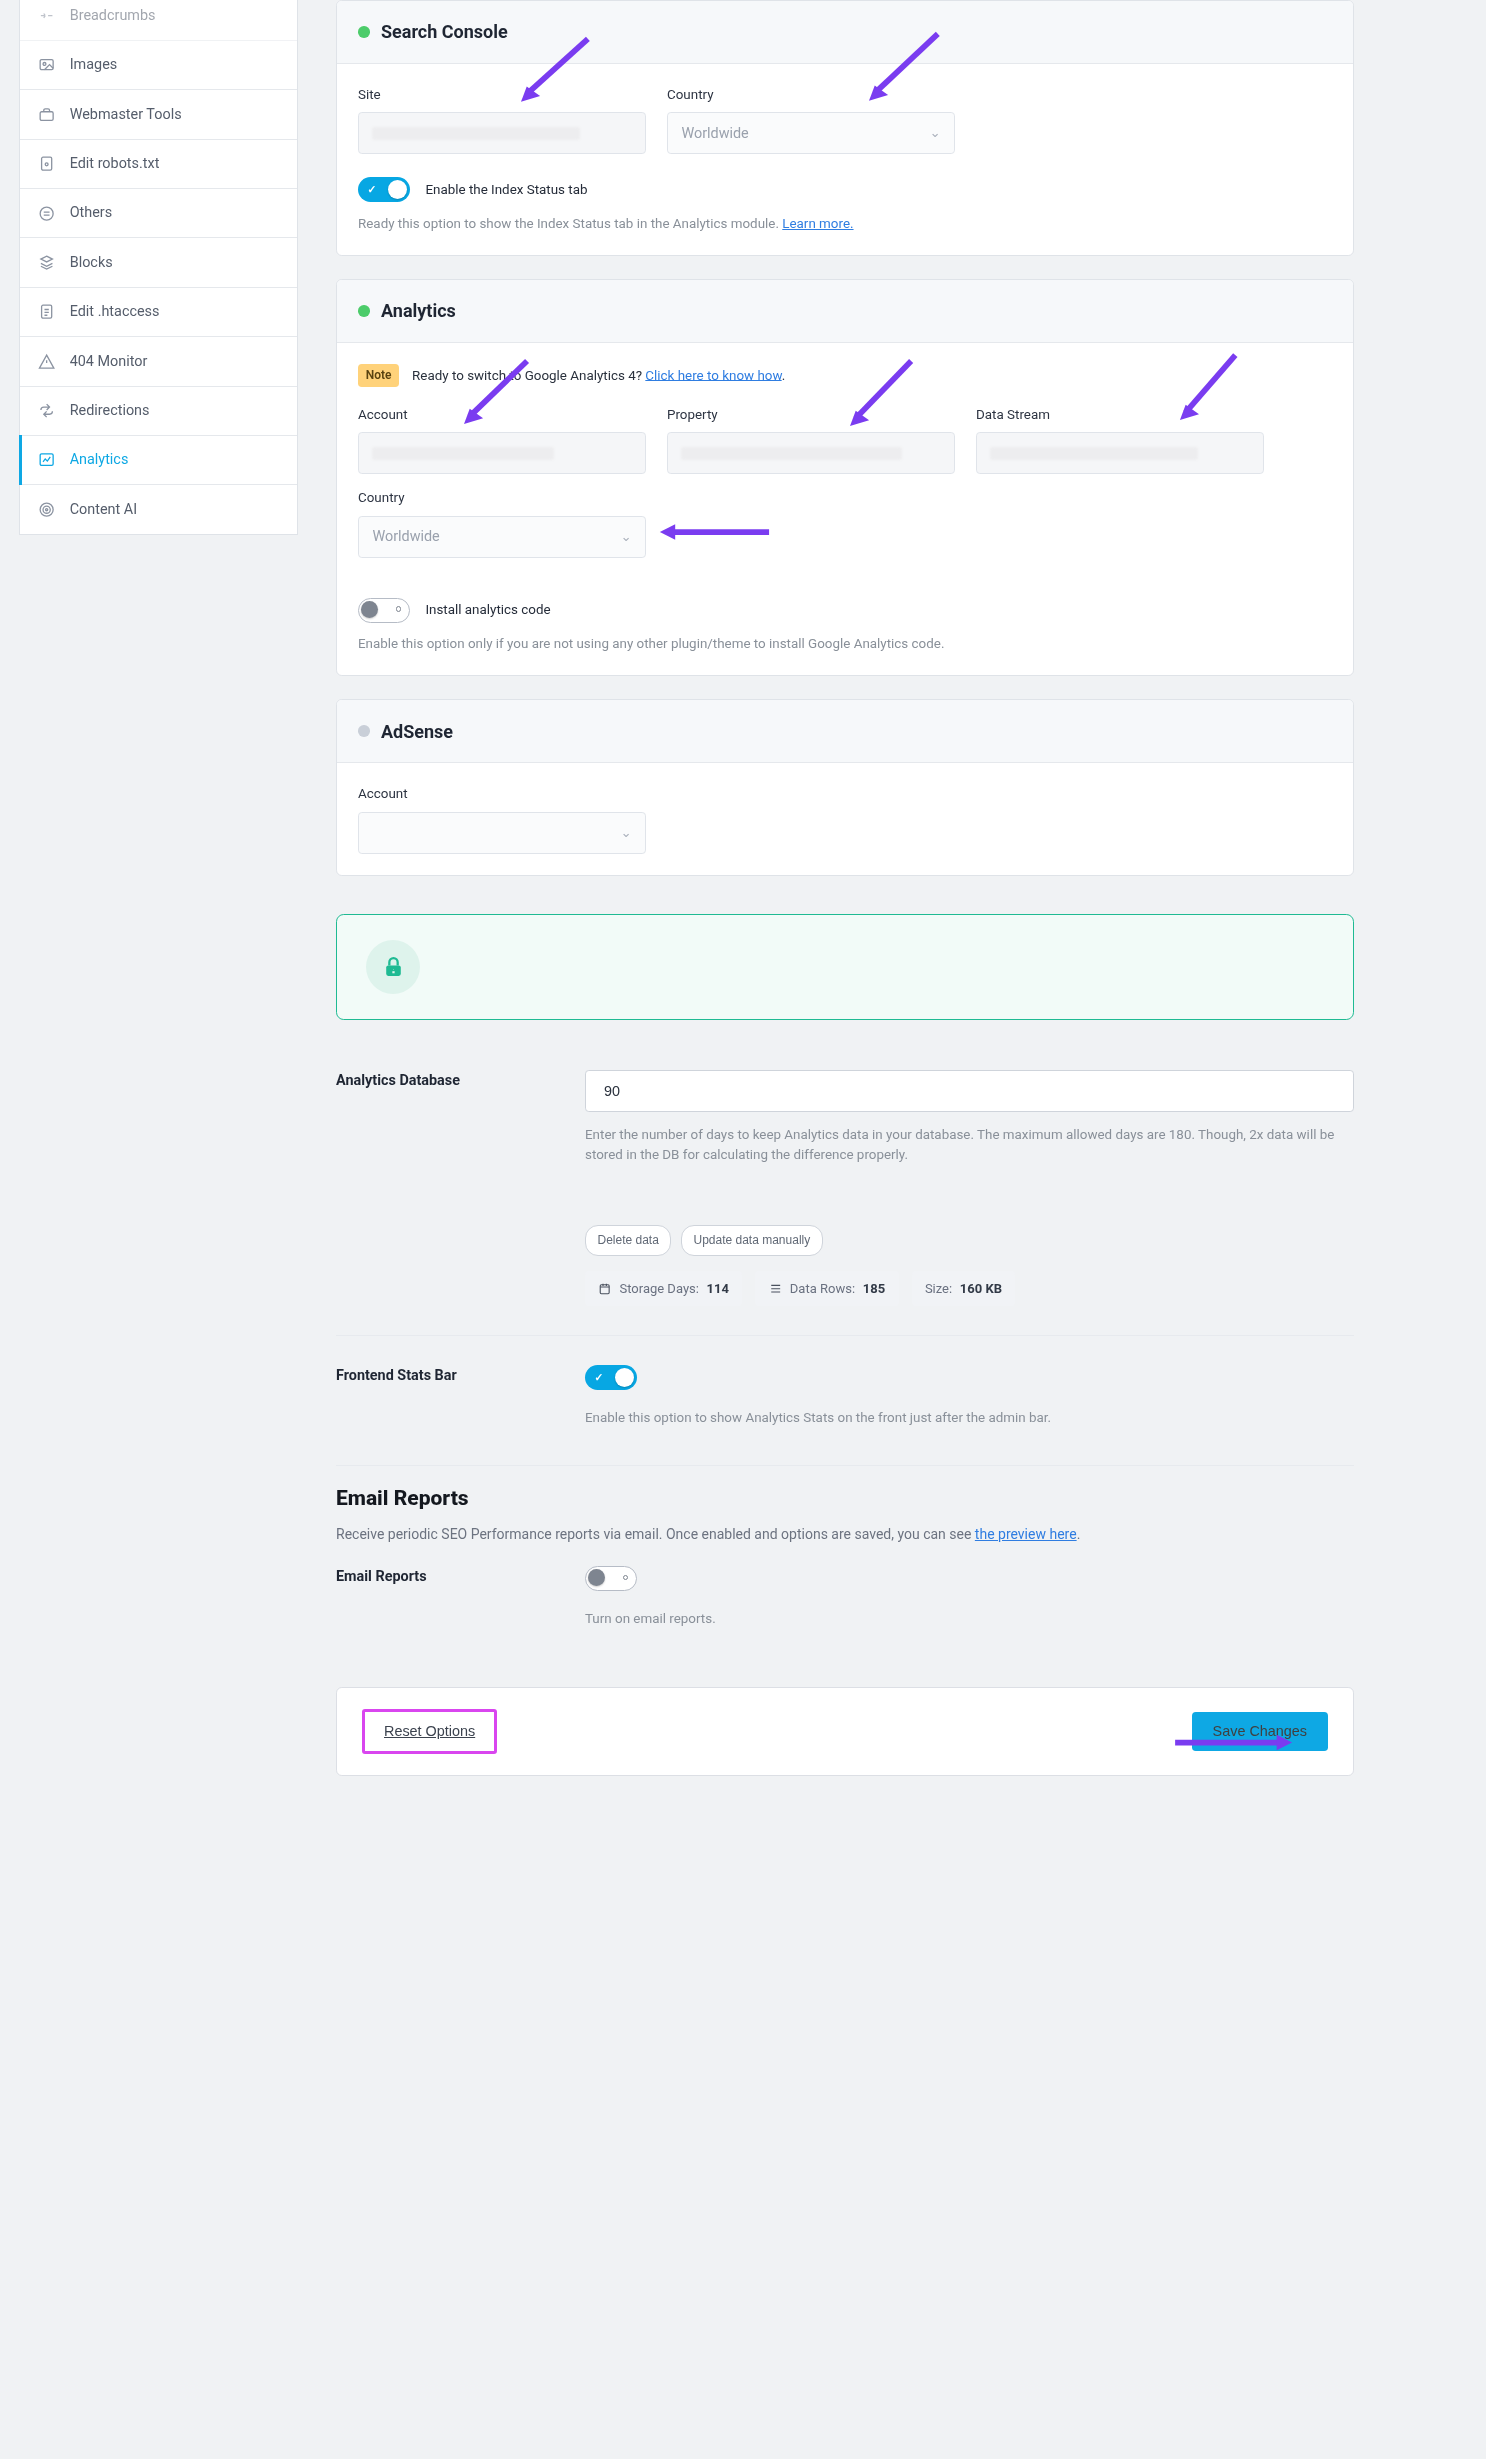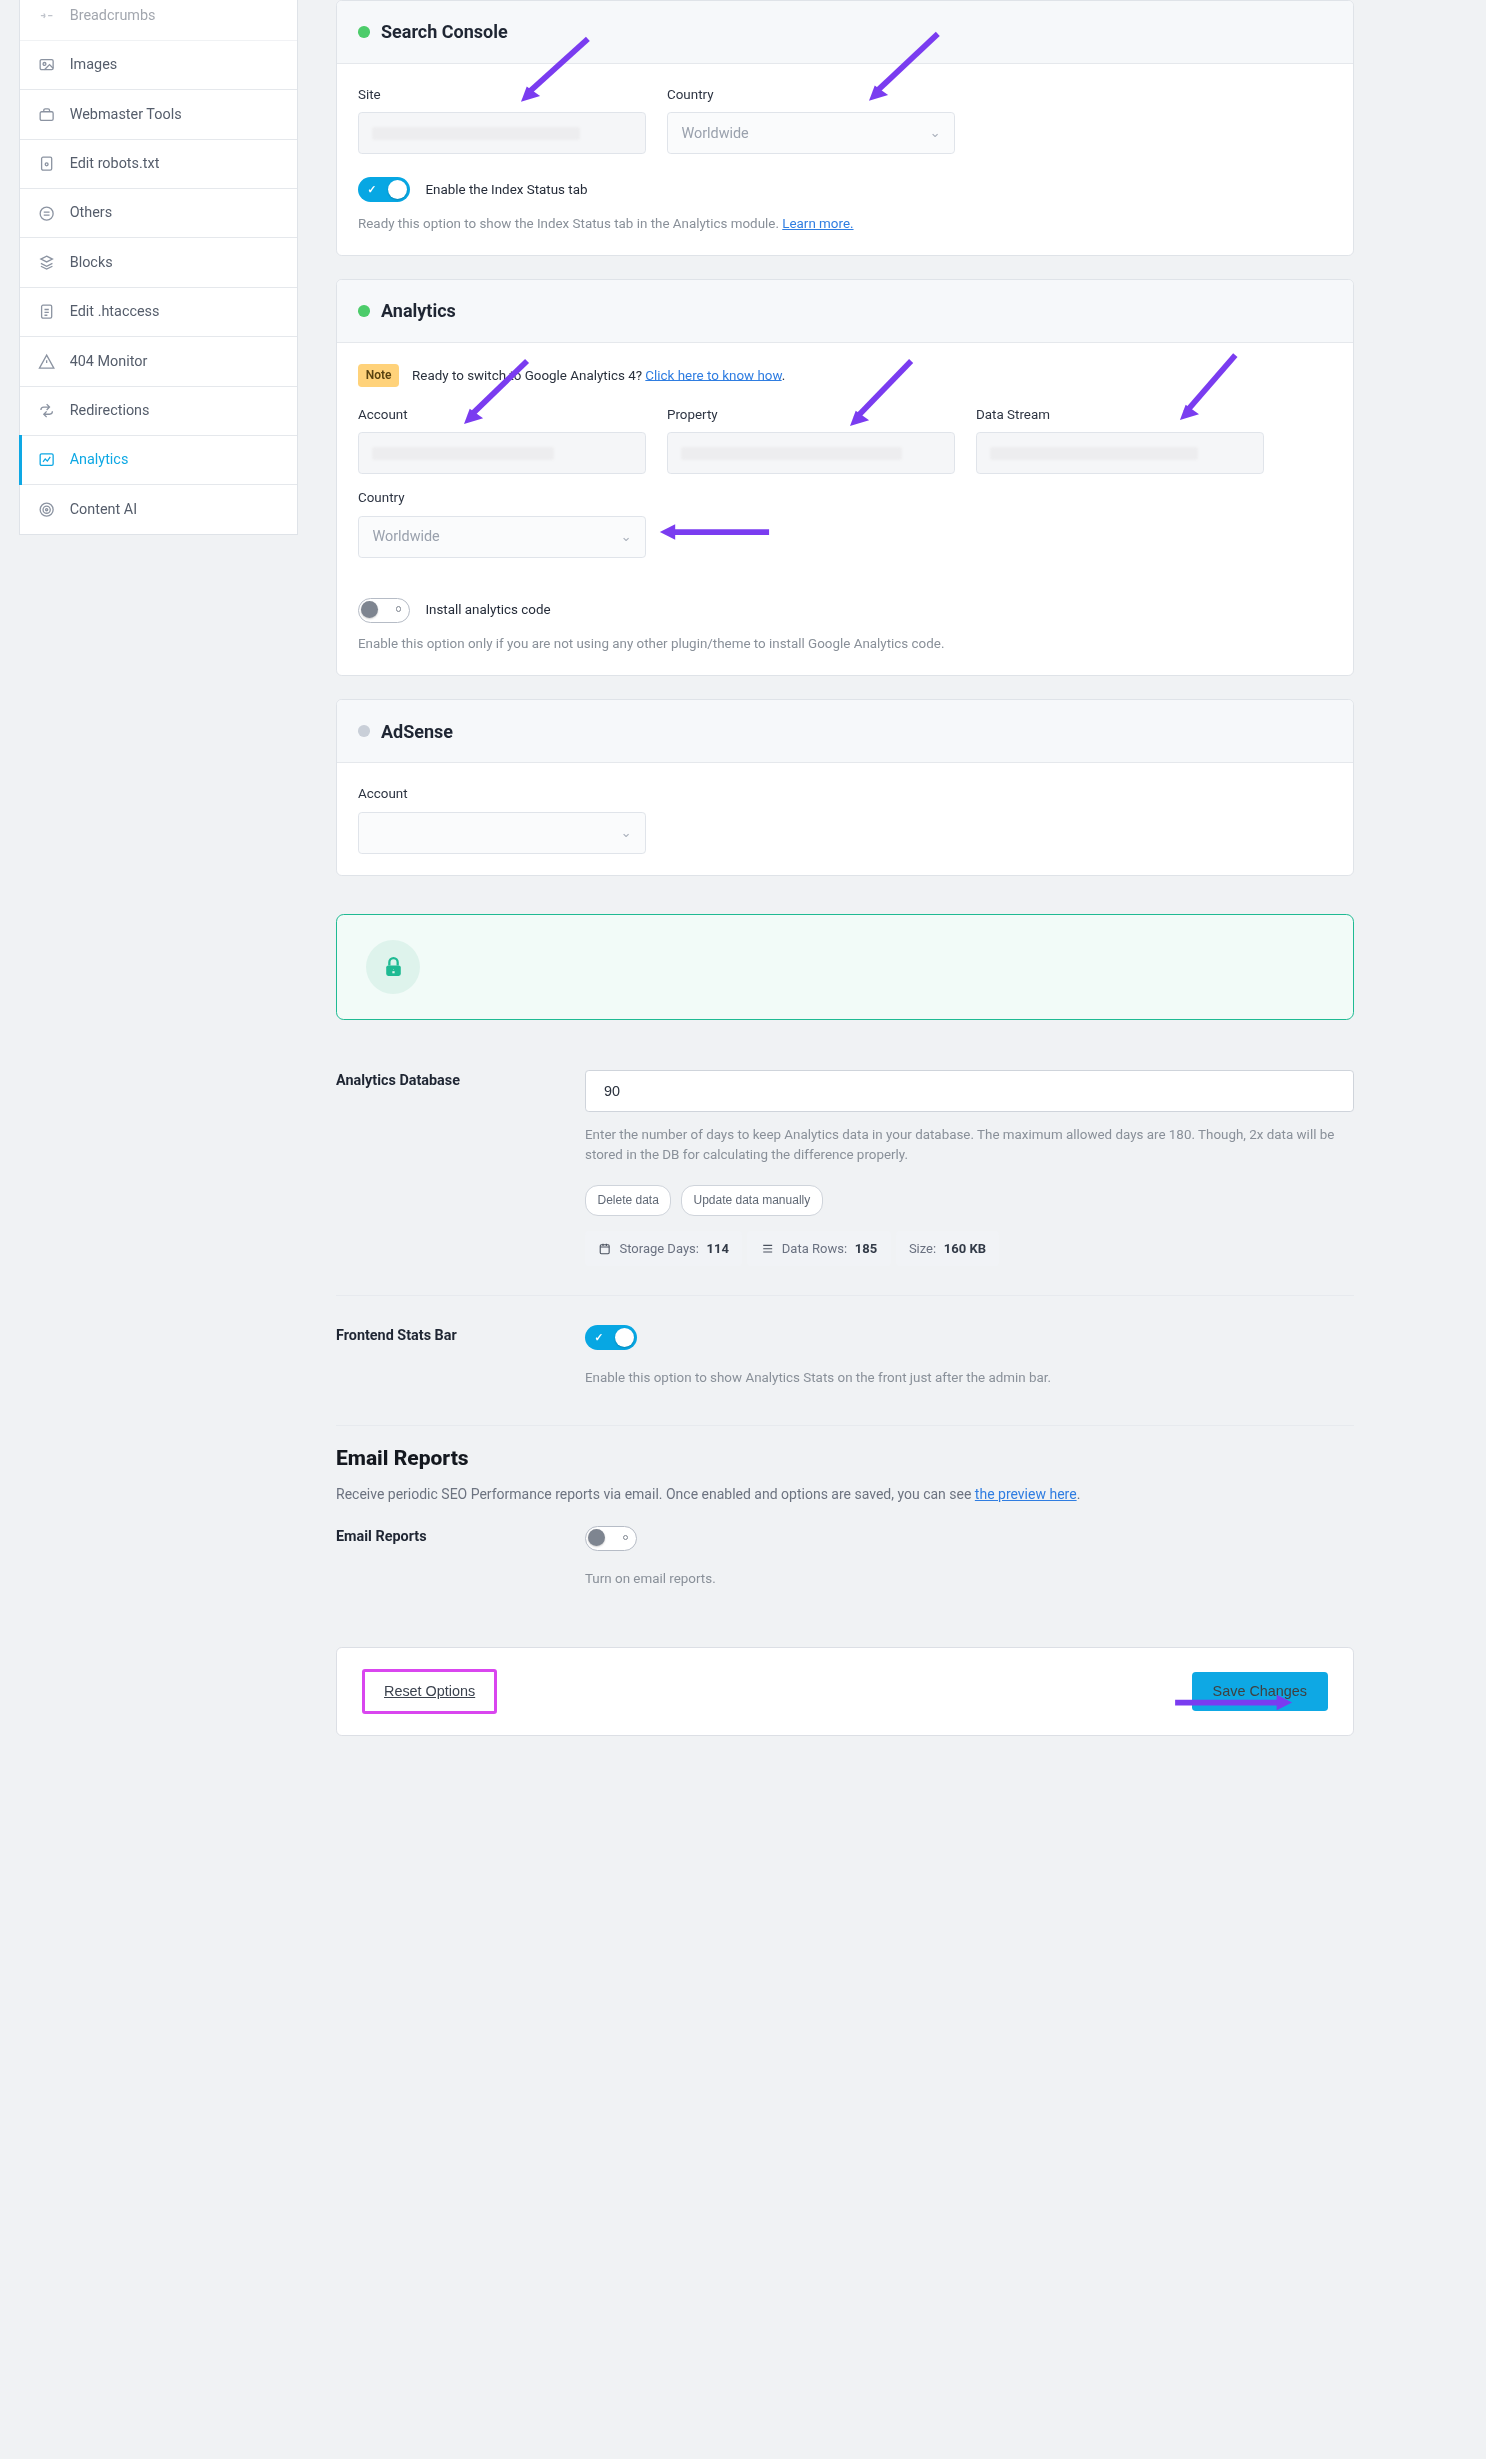--- a/index.html
+++ b/index.html
@@ -206,30 +206,30 @@
   }
   .setting-row + .setting-row { border-top:1px solid #e7eaee; padding-top:29px; }
   .setting-label { width:211px; font-weight:700; color:#1f2633; font-size:14.4px; flex-shrink:0; }
   .setting-control { flex:1; }
   .text-input {
     width:100%; height:42px; border:1px solid #cfd4db; border-radius:3.8px;
     padding:0 18px; font-size:14.4px; color:#2a313d; background:#fff;
   }
   .btn-outline {
     border:1px solid #cfd4db; background:#fff; color:#616976;
-    font-size:12px; padding:7.7px 11.5px; border-radius:13px; cursor:pointer;
+    font-size:12px; padding:7.7px 11.5px; border-radius:13px; cursor:pointer;margin-top:40px;
   }
   .stat-chip {
     background:#f1f3f6; color:#323a47; font-size:13px;
     padding:7.7px 13.4px; border-radius:3.8px; display:inline-flex; gap:7.7px; align-items:center;
   }
   .stat-chip .k { color:#6a7180; }
   .stat-chip .v { font-weight:700; }
   .stat-chip svg { width:13.4px; height:13.4px; stroke:#4a515e; fill:none; stroke-width:2; }
-  .chips-row { display:flex; gap:5px; flex-wrap:wrap; margin-top:15.4px; }
+  .chips-row { display:flex; gap:13px; flex-wrap:wrap; margin-top:15.4px; }
   .btns-row { display:flex; gap:9.6px; margin-top:19px; }
 
   .section-heading {
     font-size:21px; font-weight:800; color:#14181f; margin: 17.3px 0 9.6px;
   }
   .section-sub { color:#6c7380; font-size:14px; }
   .section-sub a { color:#2f7de1; text-decoration:underline; }
 
   
   .footer-bar {

